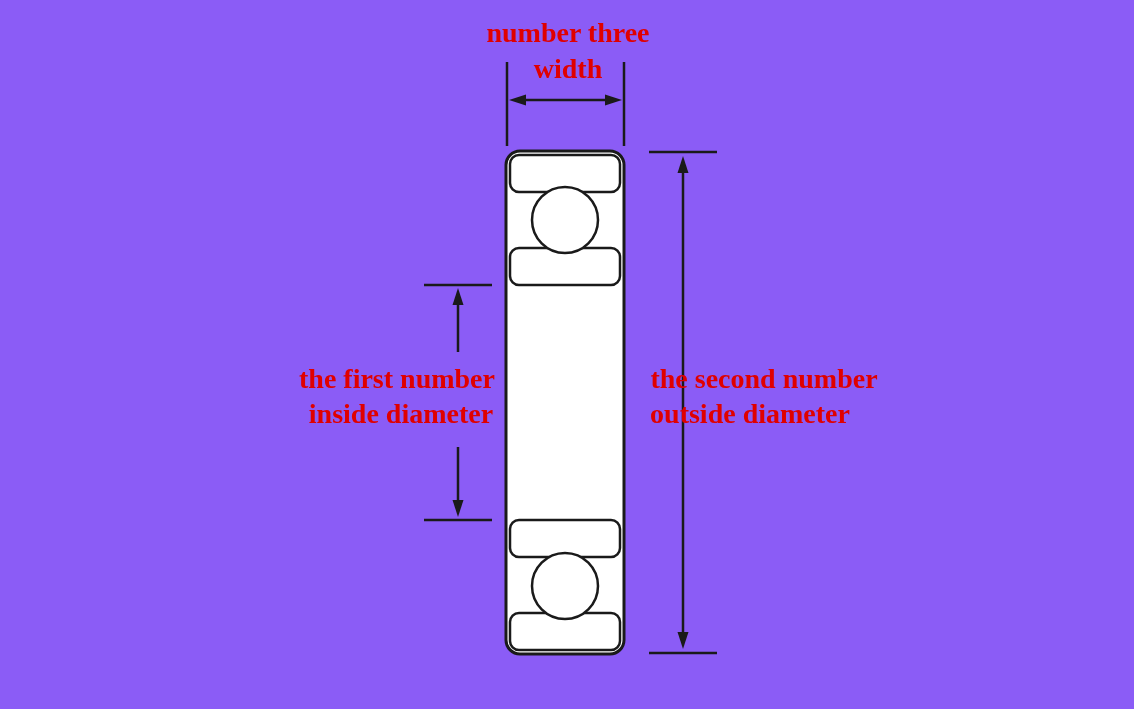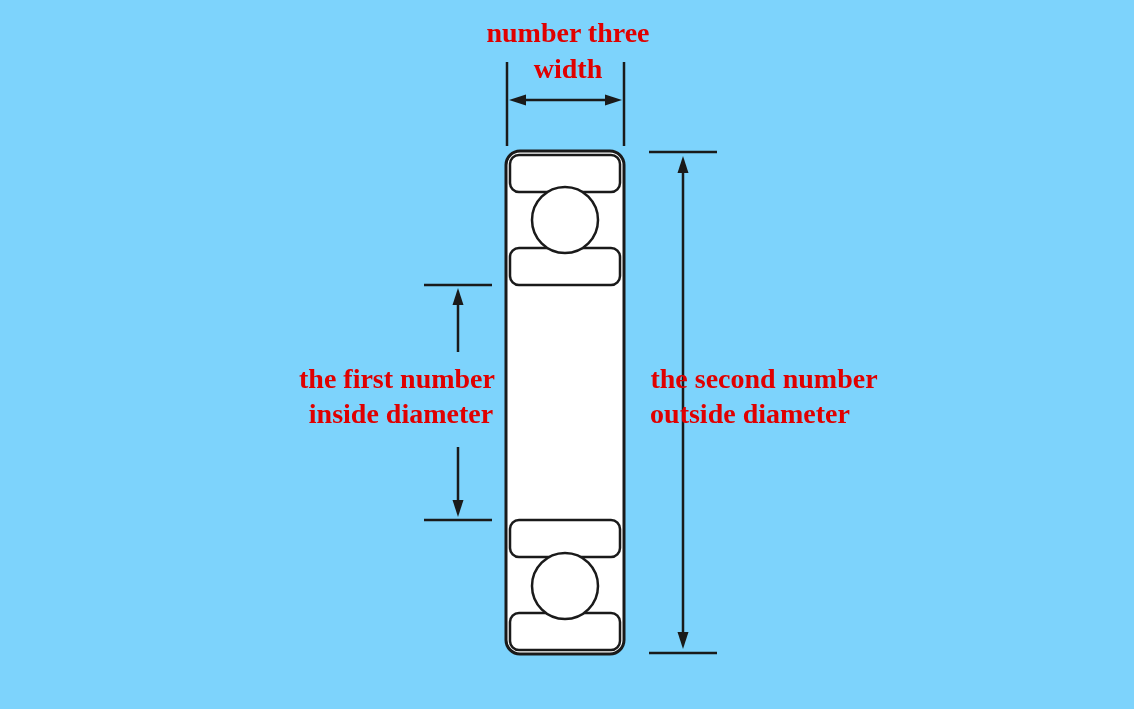--- a/index.html
+++ b/index.html
@@ -4,21 +4,21 @@
 <style>
   html, body {
     margin: 0;
     padding: 0;
     background: #ffffff;
   }
   .stage {
     position: relative;
     width: 1134px;
     height: 709px;
-    background: #7dd3fc;
+    background: #8b5cf6;
     overflow: hidden;
     font-family: "Liberation Serif", serif;
   }
   svg {
     display: block;
   }
   .dim-label {
     font-family: "Liberation Serif", serif;
     font-weight: bold;
     font-size: 28px;

